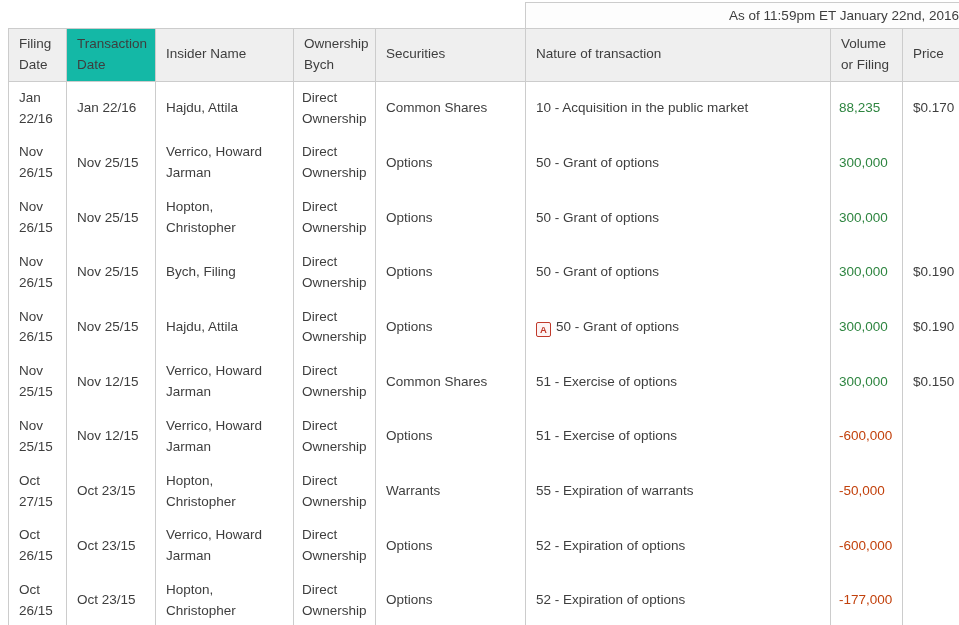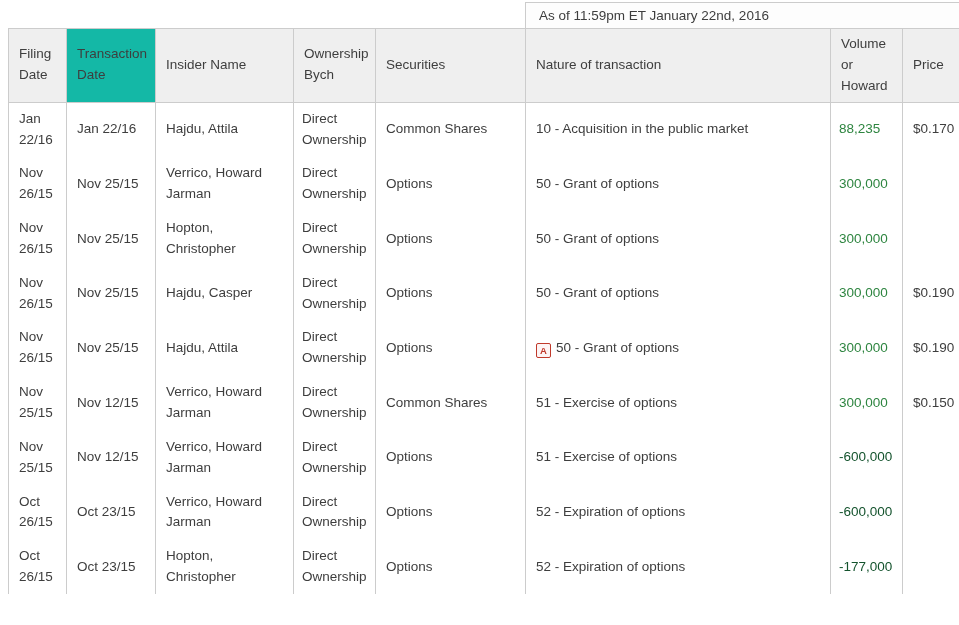--- a/index.html
+++ b/index.html
@@ -5,21 +5,21 @@
   html,body { margin:0; padding:0; background:#fff; }
   .page {
     position:relative; width:959px; height:625px; overflow:hidden;
     background:#ffffff; font-family:"Liberation Sans", sans-serif;
     color:#3e3e3e; -webkit-font-smoothing:antialiased;
   }
   .asof {
     position:absolute; left:525px; top:2px; width:434px; height:26px;
     box-sizing:border-box; border-top:1px solid #cccccc; border-left:1px solid #cccccc;
     background:#fdfdfd; font-size:13.5px; line-height:25px; padding-left:13px;
-    white-space:nowrap; overflow:hidden;
+    white-space:nowrap; overflow:hidden;text-align:right;
   }
   table.grid {
     position:absolute; left:8px; top:28px; width:951px;
     border-collapse:collapse; table-layout:fixed; font-size:13.5px;
   }
   .grid th, .grid td {
     border-left:1px solid #cccccc;
     padding:5px 10px; vertical-align:middle; text-align:left;
     font-weight:normal; line-height:1.55; overflow:hidden;
   }
@@ -27,21 +27,21 @@
   .grid thead th {
     background:#efefef; color:#3e3e3e;
     border-top:1px solid #cccccc; border-bottom:1px solid #cccccc;
     box-sizing:border-box; cursor:pointer;
   }
   .grid thead th.hl { background:#14b8a6; }
   .grid tbody tr { height:54.7px;padding-left:36px; }
   .grid td.ownership { padding:5px 8px; }
   .grid td.volume { padding:5px 8px; }
   .pos { color:#2e8540; }
-  .neg { color:#14532d; }
+  .neg { color:#c2410c; }
   .amended {
     display:inline-block; width:13px; height:13px; line-height:13px;
     text-align:center; font-size:9.5px; font-weight:bold;
     color:#c0392b; border:1px solid #c0392b; border-radius:2px;
     background:#fdf4f4; margin-right:5px; vertical-align:-2px; cursor:pointer;
   }
 </style>
 </head>
 <body>
 
@@ -61,21 +61,21 @@
         <col style="width:57px">
     </colgroup>
     <thead>
       <tr>
         <th>Filing Date</th>
         <th class="hl">Transaction Date</th>
         <th>Insider Name</th>
         <th>Ownership Bych</th>
         <th>Securities</th>
         <th>Nature of transaction</th>
-        <th>Volume or Howard</th>
+        <th>Volume or Filing</th>
         <th>Price</th>
       </tr>
     </thead>
     <tbody id="table-body">
         <tr>
       <td>Jan 22/16</td>
       <td>Jan 22/16</td>
       <td>Hajdu, Attila</td>
       <td class="ownership">Direct Ownership</td>
       <td>Common Shares</td>
@@ -99,21 +99,21 @@
       <td>Hopton, Christopher</td>
       <td class="ownership">Direct Ownership</td>
       <td>Options</td>
       <td><span>50 - Grant of options</span></td>
       <td class="volume pos">300,000</td>
       <td></td>
     </tr>
         <tr>
       <td>Nov 26/15</td>
       <td>Nov 25/15</td>
-      <td>Hajdu, Casper</td>
+      <td>Bych, Filing</td>
       <td class="ownership">Direct Ownership</td>
       <td>Options</td>
       <td><span>50 - Grant of options</span></td>
       <td class="volume pos">300,000</td>
       <td>$0.190</td>
     </tr>
         <tr>
       <td>Nov 26/15</td>
       <td>Nov 25/15</td>
       <td>Hajdu, Attila</td>
@@ -137,20 +137,30 @@
       <td>Nov 25/15</td>
       <td>Nov 12/15</td>
       <td>Verrico, Howard Jarman</td>
       <td class="ownership">Direct Ownership</td>
       <td>Options</td>
       <td><span>51 - Exercise of options</span></td>
       <td class="volume neg">-600,000</td>
       <td></td>
     </tr>
         <tr>
+      <td>Oct 27/15</td>
+      <td>Oct 23/15</td>
+      <td>Hopton, Christopher</td>
+      <td class="ownership">Direct Ownership</td>
+      <td>Warrants</td>
+      <td><span>55 - Expiration of warrants</span></td>
+      <td class="volume neg">-50,000</td>
+      <td></td>
+    </tr>
+        <tr>
       <td>Oct 26/15</td>
       <td>Oct 23/15</td>
       <td>Verrico, Howard Jarman</td>
       <td class="ownership">Direct Ownership</td>
       <td>Options</td>
       <td><span>52 - Expiration of options</span></td>
       <td class="volume neg">-600,000</td>
       <td></td>
     </tr>
         <tr>

